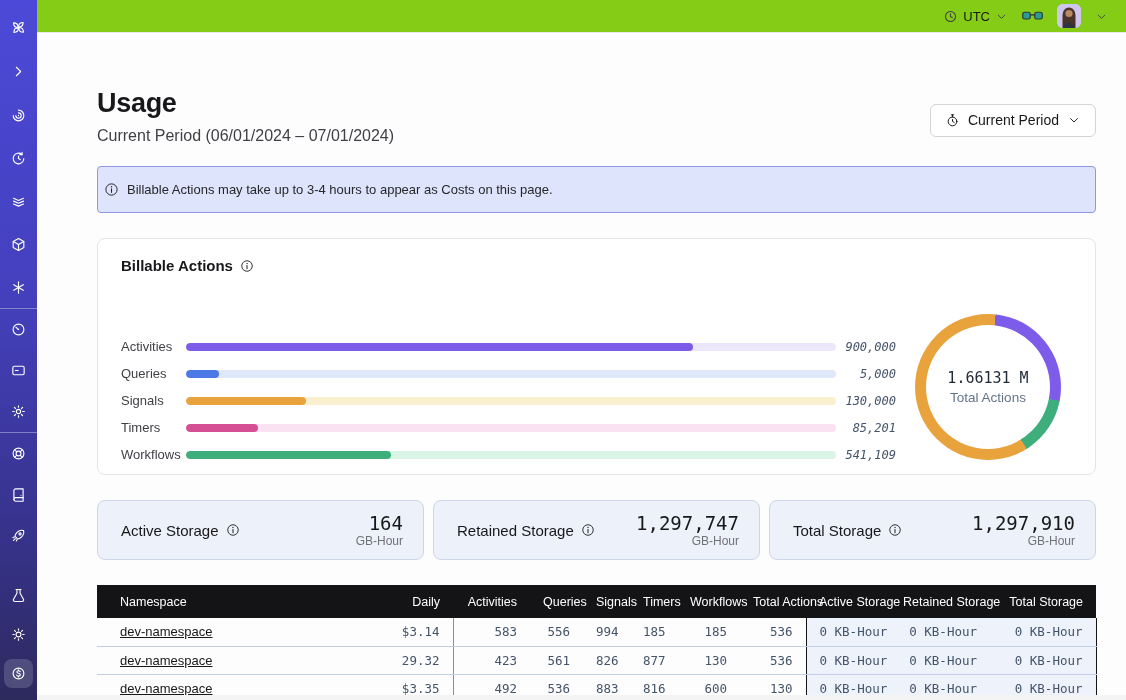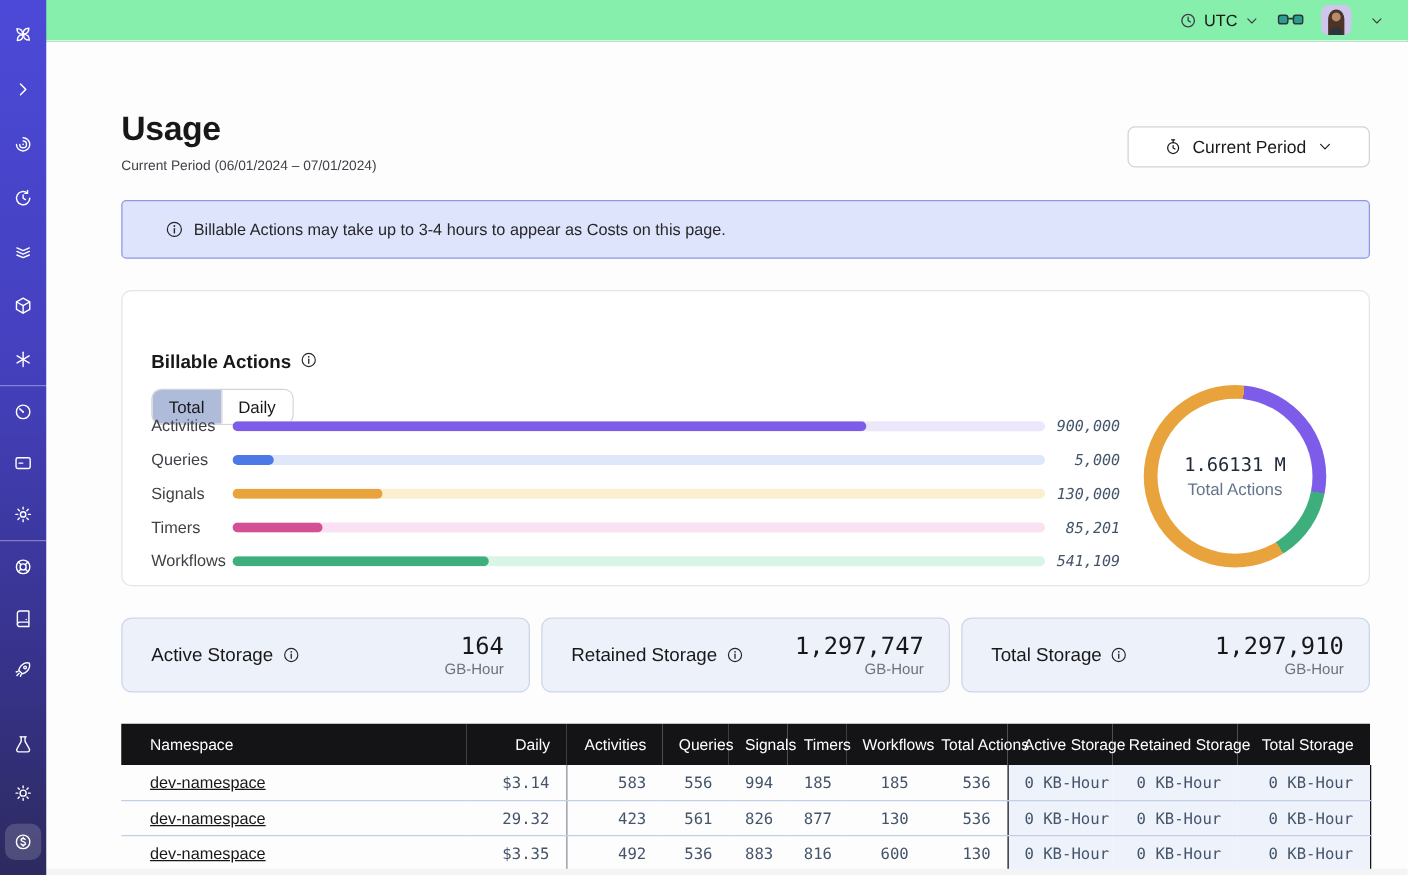--- a/index.html
+++ b/index.html
@@ -13,50 +13,50 @@
     display:flex; flex-direction:column; align-items:center; z-index:10; }
   .side-icon { width:29px; height:29px; display:flex; align-items:center; justify-content:center;
     color:#fff; cursor:pointer; flex:0 0 auto; }
   .side-icon svg { width:17px; height:17px; stroke:#fff; fill:none; stroke-width:1.6;
     stroke-linecap:round; stroke-linejoin:round; }
   .side-div { width:37px; height:1px; background:rgba(255,255,255,.35); margin:6px 0; flex:0 0 auto; }
   .side-spacer { flex:1 1 auto; }
   .side-active { background:rgba(255,255,255,.16); border-radius:8px; }
 
   
-  .topbar { position:fixed; left:37px; top:0; width:1089px; height:33px; background:#86efac;
+  .topbar { position:fixed; left:37px; top:0; width:1089px; height:33px; background:#84cc16;
     border-bottom:1px solid #ebebef; display:flex; align-items:center; justify-content:flex-end;
     padding-right:18px; gap:14px; z-index:9; }
   .tz { display:flex; align-items:center; gap:5px; font-size:13px; color:#18181b; cursor:pointer; }
   .tz svg, .chev svg { stroke:#3f3f46; fill:none; stroke-width:1.7; stroke-linecap:round; stroke-linejoin:round; }
   .glasses { cursor:pointer; display:flex; }
   .avatar { width:24px; height:24px; border-radius:6px; background:#cfc6ee; overflow:hidden; cursor:pointer; }
   .userchev { cursor:pointer; display:flex; }
 
   
   .main { position:absolute; left:37px; top:34px; width:1089px; height:666px; background:#fdfdfd;
     padding:0 30px 0 60px; }
   .page-head { margin-top:54px; display:flex; align-items:center; justify-content:space-between; }
   .page-title { font-size:27px; font-weight:600; letter-spacing:-.3px; }
-  .page-sub { font-size:11px; color:#3f3f46; margin-top:8px; }
+  .page-sub { font-size:16px; color:#3f3f46; margin-top:8px; }
   .period-btn { display:flex; align-items:center; gap:8px; border:1px solid #d4d4d8; background:#fff;
-    border-radius:6px; height:33px; padding:0 28px; font-size:14px; color:#18181b; cursor:pointer; margin-top:7px; }
+    border-radius:6px; height:33px; padding:0 14px; font-size:14px; color:#18181b; cursor:pointer; margin-top:7px; }
   .period-btn svg { stroke:#18181b; fill:none; stroke-width:1.6; stroke-linecap:round; stroke-linejoin:round; }
 
   .banner { margin-top:21px; height:47px; background:#dee4fb; border:1px solid #8d97e3; border-radius:4px;
-    display:flex; align-items:center; padding:0 34px; gap:8px; font-size:13px; color:#27272a; }
+    display:flex; align-items:center; padding:0 6px; gap:8px; font-size:13px; color:#27272a; }
   .info-i { width:15px; height:15px; flex:0 0 auto; }
   .info-i circle { fill:none; stroke:#27272a; stroke-width:1.6; }
   .info-i line { stroke:#27272a; stroke-width:1.8; stroke-linecap:round; }
   .info-i .dot { fill:#27272a; stroke:none; }
 
   
   .card { margin-top:25px; background:#fff; border:1px solid #e4e4e9; border-radius:8px;
     height:237px; padding:18px 23px; position:relative; }
-  .card-title { display:flex; gap:7px; font-size:15px; font-weight:600;margin-top:30px; }
+  .card-title { display:flex; align-items:center; gap:7px; font-size:15px; font-weight:600; }
   .seg-ctl { margin-top:13px; display:inline-flex; border:1px solid #d4d4d8; border-radius:8px; overflow:hidden; }
   .seg { padding:6px 13px; font-size:13.5px; background:#fff; cursor:pointer; border-left:1px solid #d4d4d8; }
   .seg:first-child { border-left:none; }
   .seg.active { background:#aebcd9; font-weight:500; }
 
   .bars { position:absolute; left:23px; top:94px; width:775px; }
   .bar-row { display:flex; align-items:center; height:27px; }
   .bar-label { width:65px; font-size:13px; color:#3f3f46; flex:0 0 auto; }
   .bar-track { width:650px; height:8px; border-radius:4px; overflow:hidden; flex:0 0 auto; }
   .bar-fill { height:8px; border-radius:4px; }
@@ -273,24 +273,20 @@
   </div>
 
   <section class="card">
     <div class="card-title">
       <span>Billable Actions</span>
       <svg class="info-i" viewBox="0 0 24 24" style="width:14px;height:14px">
           <circle cx="12" cy="12" r="9"></circle>
           <line x1="12" y1="11" x2="12" y2="16.5"></line>
           <circle class="dot" cx="12" cy="7.6" r="1.2"></circle>
         </svg>
-    </div>
-    <div class="seg-ctl">
-      <div class="seg active">Total</div>
-      <div class="seg">Daily</div>
     </div>
 
     <div class="bars">
       <div class="bar-row">
         <span class="bar-label">Activities</span>
         <span class="bar-track" style="background: rgb(236, 231, 251);">
             <span class="bar-fill" style="background: rgb(124, 92, 232); display: block; width: 78%;"></span>
           </span>
         <span class="bar-val mono">900,000</span>
       </div>

